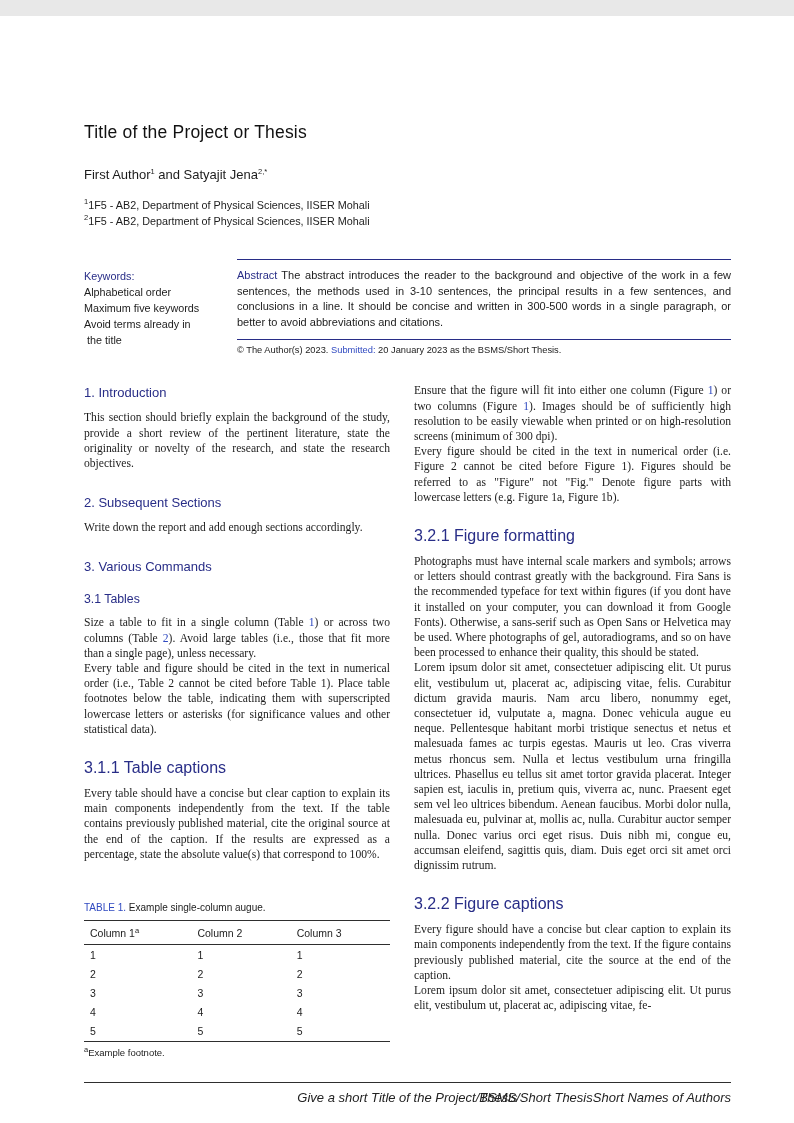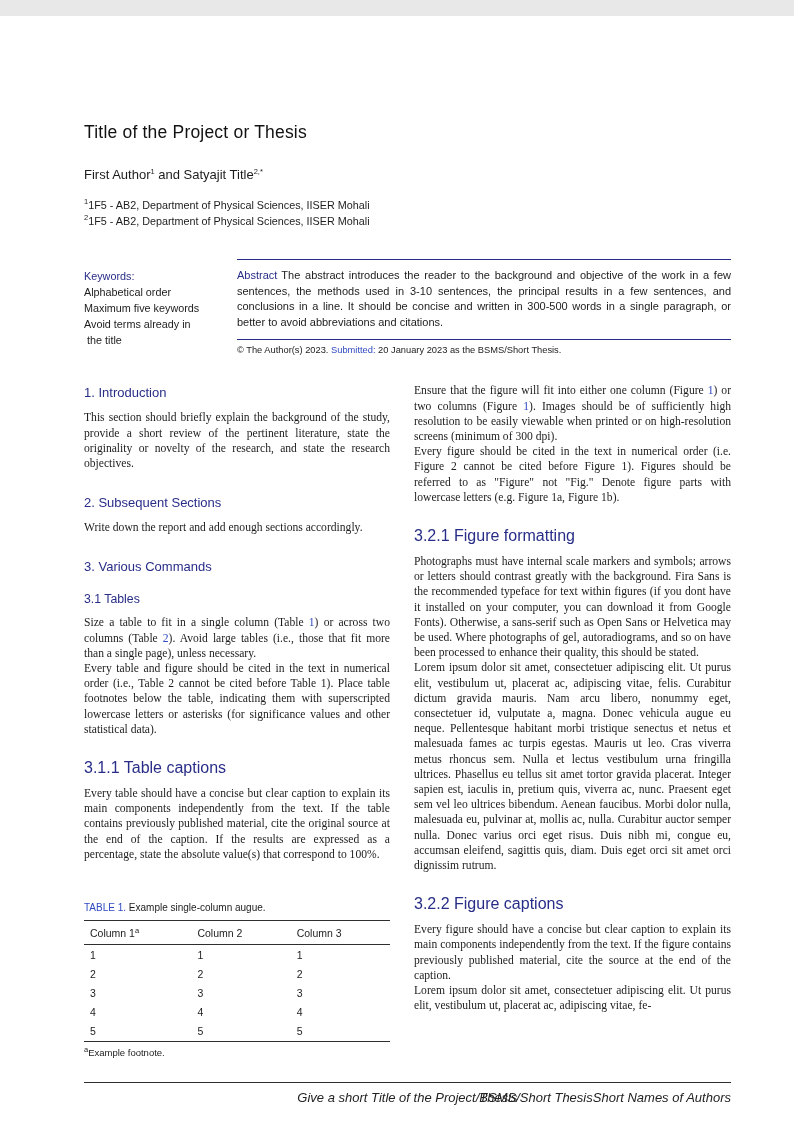--- a/index.html
+++ b/index.html
@@ -79,21 +79,21 @@
   .footer .center { position:absolute; left:0; right:0; text-align:center; pointer-events:none; }
 </style>
 </head>
 <body>
 
 <div class="page">
   <div class="content">
 
     <div class="title">Title of the Project or Thesis</div>
 
-    <div class="authors"><span>First Author</span><sup>1</sup><span> and Satyajit Title</span><sup>2,*</sup></div>
+    <div class="authors"><span>First Author</span><sup>1</sup><span> and Satyajit Jena</span><sup>2,*</sup></div>
 
     <div class="affils">
       <div><sup>1</sup><span>1F5 - AB2, Department of Physical Sciences, IISER Mohali</span></div>
       <div><sup>2</sup><span>1F5 - AB2, Department of Physical Sciences, IISER Mohali</span></div>
     </div>
 
     <div class="abstract-row">
       <div class="kw-cell">
         <div class="kw-line navy">Keywords:</div>
         <div class="kw-line">Alphabetical order</div>

